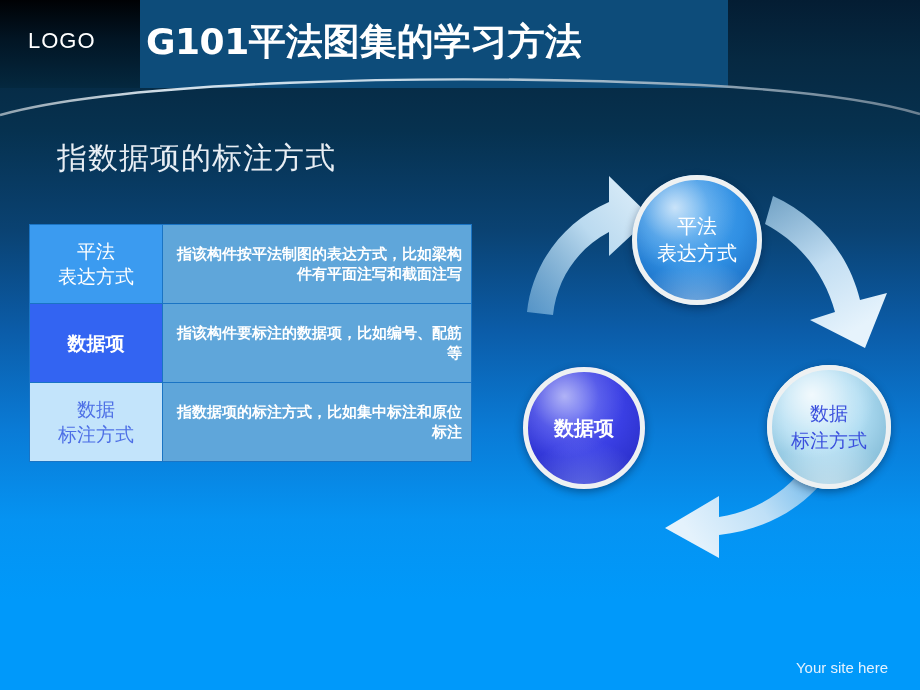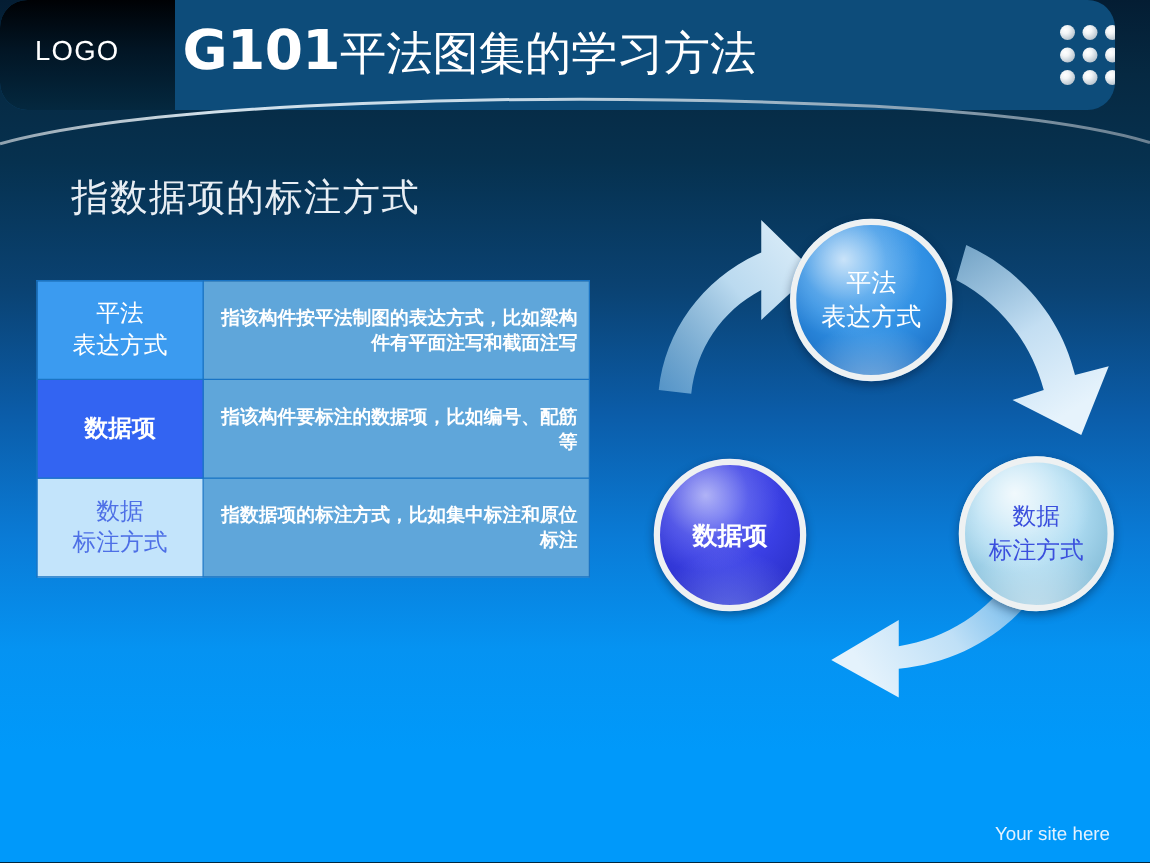--- a/index.html
+++ b/index.html
@@ -19,24 +19,23 @@
         #0b5ca8 330px,
         #0a7bd6 430px,
         #0593f2 520px,
         #0099fa 600px,
         #0099fa 690px);
   }
 
   
   .header {
     position: absolute; left: 0; top: 0;
-    width: 892px; height: 88px;
+    width: 728px; height: 88px;
     background: #0d4c7a;
     overflow: hidden;
-    border-radius: 22px;
   }
   .header-left {
     position: absolute; left: 0; top: 0;
     width: 140px; height: 88px;
     background: linear-gradient(to bottom, #000104 0%, #021524 45%, #04283f 100%);
   }
   .logo-text {
     position: absolute;
     left: 28px; top: 28px;
     font-family: "Liberation Sans", sans-serif;
@@ -48,26 +47,26 @@
     position: absolute;
     left: 146px; top: 17px;
     font-size: 37px;
     color: #ffffff;
     white-space: nowrap;
     line-height: 48px;
   }
   .title .g101 {
     font-family: "DejaVu Sans", sans-serif;
     font-weight: bold;
-    font-size: 44px;
+    font-size: 36px;
     letter-spacing: -0.5px;
   }
   .title .cn {
     font-family: "DejaVu Serif", serif;
-    font-weight: normal;
+    font-weight: bold;
     font-size: 37px;
     margin-top: 25px;
   }
 
   
   .dots {
     position: absolute;
     left: 848px; top: 20px;
     width: 68px; height: 48px;
   }

